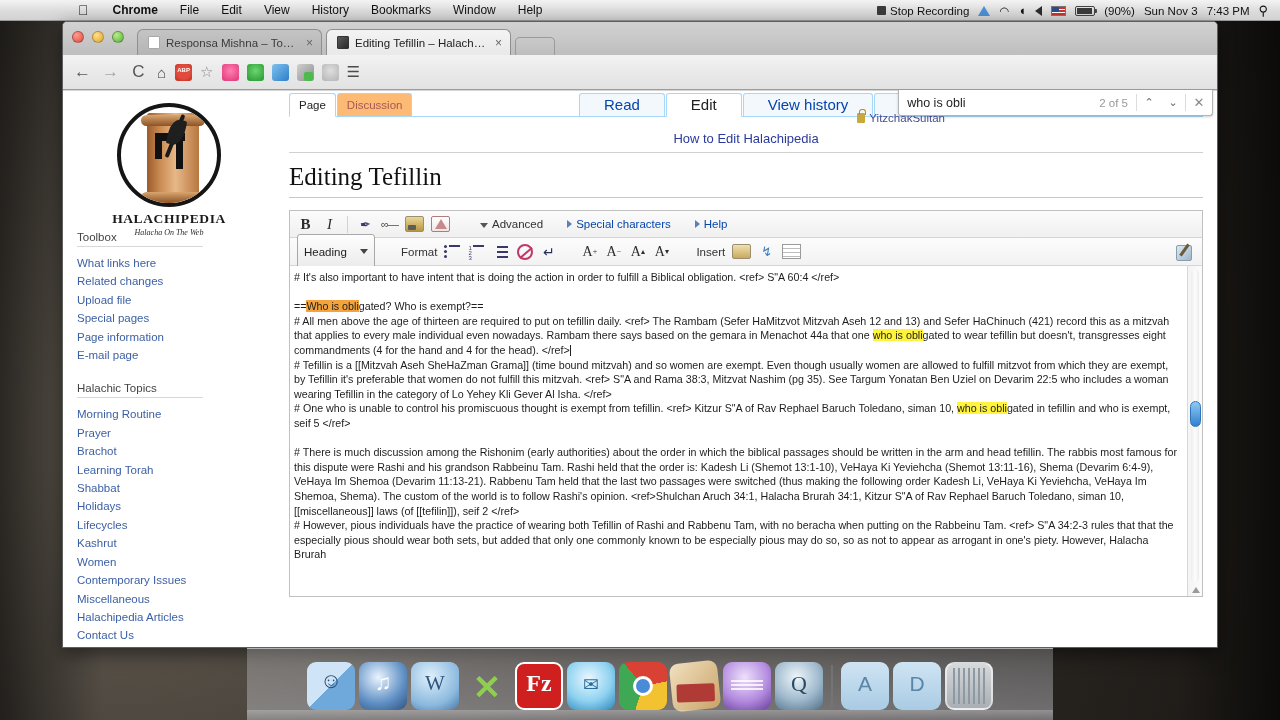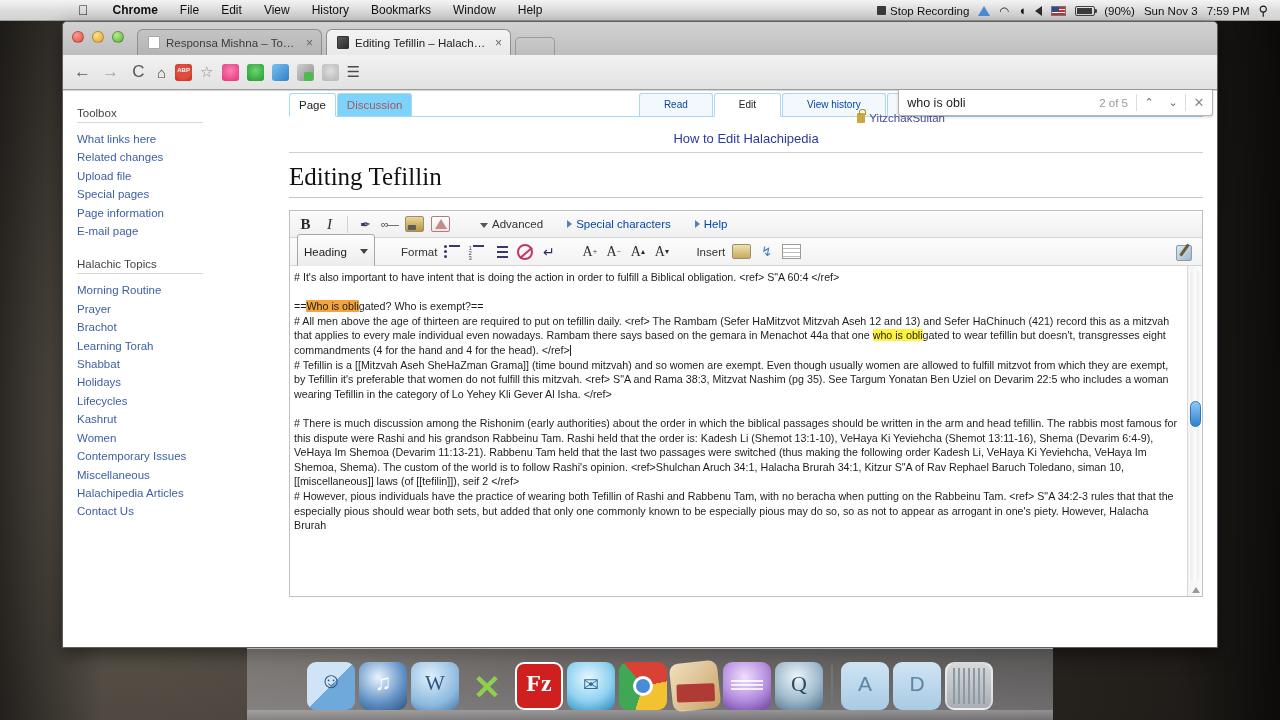--- a/index.html
+++ b/index.html
@@ -192,27 +192,27 @@
 
   
   .main { position:absolute; left:212px; right:0; top:0; bottom:0; }
   .tabs-row {
     position:relative; height:26px; margin:0 14px 0 14px; display:flex; align-items:flex-end;
     border-bottom:1px solid #a7d7f9;
   }
   .ns-tabs { display:flex; align-items:flex-end; gap:0; }
   .ns-tab {
     font-size:11.5px; padding:4px 9px 4px 9px; color:#0645ad;
-    background:#7dd3fc; border:1px solid #a7d7f9; border-bottom:none;
+    background:#fdba74; border:1px solid #a7d7f9; border-bottom:none;
     border-radius:3px 3px 0 0; line-height:14px; margin-right:1px;
   }
   .ns-tab.sel { background:#fff; color:#222; border-bottom:1px solid #fff; position:relative; top:1px; }
   .ns-tab.new { color:#a55858; }
   .actions { margin-left:auto; display:flex; align-items:flex-end; gap:0; }
-  .act { font-size:10px; padding:4px 24px; color:#0645ad; background:#f3f8fc;
+  .act { font-size:15px; padding:4px 24px; color:#0645ad; background:#f3f8fc;
          border:1px solid #a7d7f9; border-bottom:none; border-radius:3px 3px 0 0; line-height:14px; margin-left:1px; }
   .act.sel { background:#fff; color:#222; border-bottom:1px solid #fff; position:relative; top:1px; }
   .act.caret { padding:4px 6px; color:#555; font-size:9px; }
   .searchbox { display:flex; align-items:center; gap:4px; margin-left:8px; padding-bottom:3px; }
   .searchbox input {
     width:118px; height:18px; border:1px solid #b7b7b7; border-radius:2px;
     font-size:11px; padding:0 5px; color:#333; font-family:"Liberation Sans",sans-serif;
     background:#fff;
   }
   .searchbox button {
@@ -382,21 +382,21 @@
       <span class="ic">
           <i class="flag"></i>
         </span>
       <span class="ic">
           <span class="batt">
             <i></i>
           </span>
         </span>
       <span>(90%)</span>
       <span>Sun Nov 3</span>
-      <span>7:59 PM</span>
+      <span>7:43 PM</span>
       <span class="ic magn">⚲</span>
     </div>
   </div>
 
   <div class="chromewin">
 
     <div class="tabstrip">
       <div class="traffic">
         <span class="t-red"></span>
         <span class="t-yel"></span>
@@ -443,20 +443,35 @@
     </div>
 
     <div class="usertag">
       <i class="lock"></i>
       <span>YitzchakSultan</span>
     </div>
 
     <div class="page">
 
       <div class="sidebar">
+        <div class="logo-wrap">
+          <div class="logo-circle">
+            <div class="scroll-paper"></div>
+            <div class="heb">
+                <i class="h1"></i>
+                <i class="h2"></i>
+                <i class="h3"></i>
+              </div>
+            <div class="quill"></div>
+          </div>
+          <div class="logo-text">
+            <div class="lt1">HALACHIPEDIA</div>
+            <div class="lt2">Halacha On The Web</div>
+          </div>
+        </div>
 
         <div class="navblock" style="margin-top:16px;">
           <h3>Toolbox</h3>
           <ul>
             <li>What links here</li>
             <li>Related changes</li>
             <li>Upload file</li>
             <li>Special pages</li>
             <li>Page information</li>
             <li>E-mail page</li>
@@ -589,20 +604,21 @@
             <span class="tb-right-ic"></span>
           </div>
 
           <div class="textarea-wrap">
             <div class="textarea" id="wikitext">
                 <p><span># It's also important to have intent that is doing the action in order to fulfill a Biblical obligation. &lt;ref&gt; S"A 60:4 &lt;/ref&gt;</span></p>
                 <p class="blank"></p>
                 <p><span>==</span><span class="hl-o">Who is obli</span><span>gated? Who is exempt?==</span></p>
                 <p><span># All men above the age of thirteen are required to put on tefillin daily. &lt;ref&gt; The Rambam (Sefer HaMitzvot Mitzvah Aseh 12 and 13) and Sefer HaChinuch (421) record this as a mitzvah that applies to every male individual even nowadays. Rambam there says based on the gemara in Menachot 44a that one </span><span class="hl-y">who is obli</span><span>gated to wear tefillin but doesn't, transgresses eight commandments (4 for the hand and 4 for the head). &lt;/ref&gt;</span><span class="caret-text"></span></p>
                 <p><span># Tefillin is a [[Mitzvah Aseh SheHaZman Grama]] (time bound mitzvah) and so women are exempt. Even though usually women are allowed to fulfill mitzvot from which they are exempt, by Tefillin it's preferable that women do not fulfill this mitzvah. &lt;ref&gt; S"A and Rama 38:3, Mitzvat Nashim (pg 35). See Targum Yonatan Ben Uziel on Devarim 22:5 who includes a woman wearing Tefillin in the category of Lo Yehey Kli Gever Al Isha. &lt;/ref&gt;</span></p>
+                <p><span># One who is unable to control his promiscuous thought is exempt from tefillin. &lt;ref&gt; Kitzur S"A of Rav Rephael Baruch Toledano, siman 10, </span><span class="hl-y">who is obli</span><span>gated in tefillin and who is exempt, seif 5 &lt;/ref&gt;</span></p>
                 <p class="blank"></p>
                 <p><span># There is much discussion among the Rishonim (early authorities) about the order in which the biblical passages should be written in the arm and head tefillin. The rabbis most famous for this dispute were Rashi and his grandson Rabbeinu Tam. Rashi held that the order is: Kadesh Li (Shemot 13:1-10), VeHaya Ki Yeviehcha (Shemot 13:11-16), Shema (Devarim 6:4-9), VeHaya Im Shemoa (Devarim 11:13-21). Rabbenu Tam held that the last two passages were switched (thus making the following order Kadesh Li, VeHaya Ki Yeviehcha, VeHaya Im Shemoa, Shema). The custom of the world is to follow Rashi's opinion. &lt;ref&gt;Shulchan Aruch 34:1, Halacha Brurah 34:1, Kitzur S"A of Rav Rephael Baruch Toledano, siman 10, [[miscellaneous]] laws (of [[tefilin]]), seif 2 &lt;/ref&gt;</span></p>
                 <p><span># However, pious individuals have the practice of wearing both Tefillin of Rashi and Rabbenu Tam, with no beracha when putting on the Rabbeinu Tam. &lt;ref&gt; S"A 34:2-3 rules that that the especially pious should wear both sets, but added that only one commonly known to be especially pious may do so, so as not to appear as arrogant in one's piety. However, Halacha Brurah</span></p>
               </div>
 
             <div class="scrollbar">
               <div class="sb-track"></div>
               <div class="sb-thumb"></div>
               <div class="sb-arrow"></div>
             </div>

